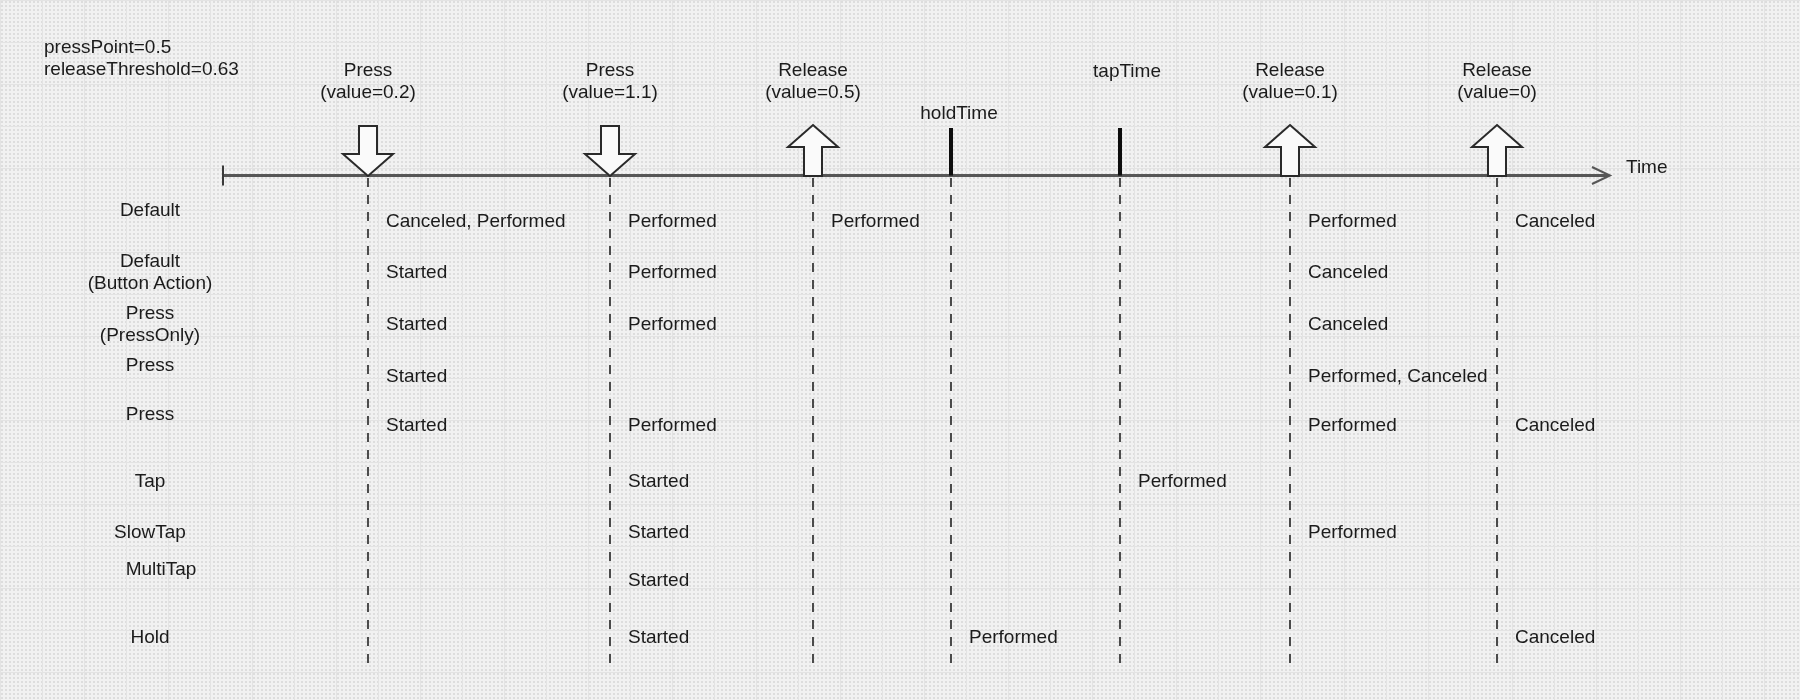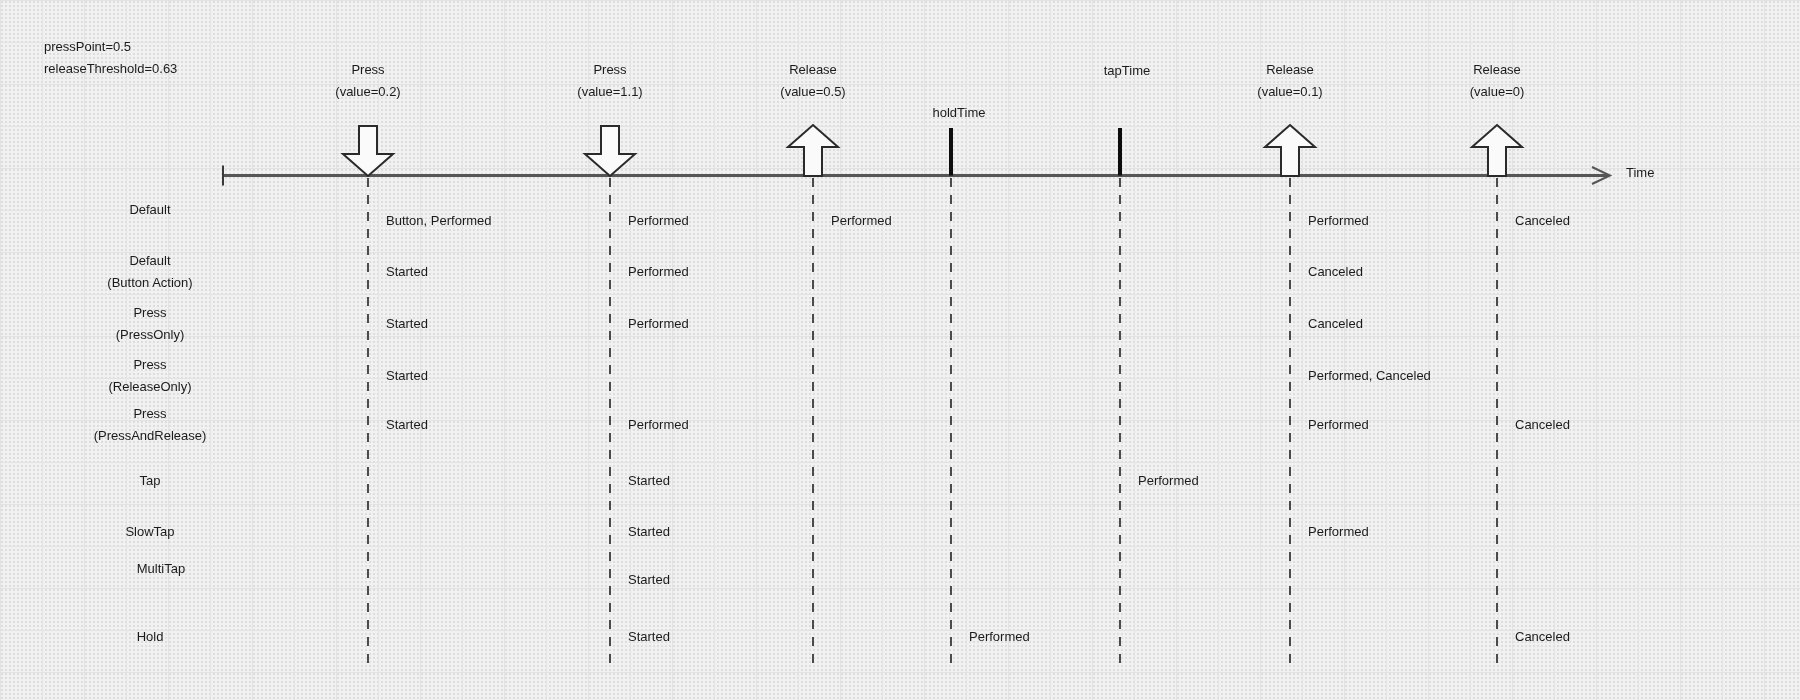--- a/index.html
+++ b/index.html
@@ -5,21 +5,21 @@
   html,body{margin:0;padding:0;}
   body{width:1800px;height:700px;overflow:hidden;
        font-family:"Liberation Sans","DejaVu Sans",sans-serif;}
   .canvas{position:relative;width:1800px;height:700px;
     background-color:#f1f1f1;
     background-image:
       linear-gradient(#e3e3e3 1px, transparent 1px),
       linear-gradient(90deg, #e3e3e3 1px, transparent 1px),
       radial-gradient(#dcdcdc 0.7px, transparent 1.1px);
     background-size:42px 42px,42px 42px,4px 4px;}
-  .txt{position:absolute;color:#1b1b1b;font-size:13px;line-height:22px;white-space:nowrap;}
+  .txt{position:absolute;color:#1b1b1b;font-size:19px;line-height:22px;white-space:nowrap;}
   .center{text-align:center;transform:translateX(-50%);}
   .params{left:44px;top:36px;text-align:left;}
   svg{position:absolute;left:0;top:0;}
   .row-label{width:300px;text-align:center;}
   .ann{text-align:left;}
 </style>
 </head>
 <body>
 
 <div class="canvas">
@@ -74,48 +74,46 @@
       </div>
       <div class="txt center" style="left: 1497px; top: 59px;">
         <div class="">Release</div>
         <div class="">(value=0)</div>
       </div>
     </div>
   <div id="rows-layer">
       <div class="txt center row-label" style="left: 150px; top: 199px;">
         <div class="">Default</div>
       </div>
-      <div class="txt ann" style="left: 386px; top: 210px;">Button, Performed</div>
+      <div class="txt ann" style="left: 386px; top: 210px;">Canceled, Performed</div>
       <div class="txt ann" style="left: 628px; top: 210px;">Performed</div>
       <div class="txt ann" style="left: 831px; top: 210px;">Performed</div>
       <div class="txt ann" style="left: 1308px; top: 210px;">Performed</div>
       <div class="txt ann" style="left: 1515px; top: 210px;">Canceled</div>
       <div class="txt center row-label" style="left: 150px; top: 250px;">
         <div class="">Default</div>
         <div class="">(Button Action)</div>
       </div>
       <div class="txt ann" style="left: 386px; top: 261px;">Started</div>
       <div class="txt ann" style="left: 628px; top: 261px;">Performed</div>
       <div class="txt ann" style="left: 1308px; top: 261px;">Canceled</div>
       <div class="txt center row-label" style="left: 150px; top: 302px;">
         <div class="">Press</div>
         <div class="">(PressOnly)</div>
       </div>
       <div class="txt ann" style="left: 386px; top: 313px;">Started</div>
       <div class="txt ann" style="left: 628px; top: 313px;">Performed</div>
       <div class="txt ann" style="left: 1308px; top: 313px;">Canceled</div>
       <div class="txt center row-label" style="left: 150px; top: 354px;">
         <div class="">Press</div>
-        <div class="">(ReleaseOnly)</div>
       </div>
       <div class="txt ann" style="left: 386px; top: 365px;">Started</div>
       <div class="txt ann" style="left: 1308px; top: 365px;">Performed, Canceled</div>
       <div class="txt center row-label" style="left: 150px; top: 403px;">
         <div class="">Press</div>
-        <div class="">(PressAndRelease)</div>
       </div>
       <div class="txt ann" style="left: 386px; top: 414px;">Started</div>
       <div class="txt ann" style="left: 628px; top: 414px;">Performed</div>
       <div class="txt ann" style="left: 1308px; top: 414px;">Performed</div>
       <div class="txt ann" style="left: 1515px; top: 414px;">Canceled</div>
       <div class="txt center row-label" style="left: 150px; top: 470px;">
         <div class="">Tap</div>
       </div>
       <div class="txt ann" style="left: 628px; top: 470px;">Started</div>
       <div class="txt ann" style="left: 1138px; top: 470px;">Performed</div>
@@ -129,14 +127,14 @@
       </div>
       <div class="txt ann" style="left: 628px; top: 569px;">Started</div>
       <div class="txt center row-label" style="left: 150px; top: 626px;">
         <div class="">Hold</div>
       </div>
       <div class="txt ann" style="left: 628px; top: 626px;">Started</div>
       <div class="txt ann" style="left: 969px; top: 626px;">Performed</div>
       <div class="txt ann" style="left: 1515px; top: 626px;">Canceled</div>
     </div>
 
-  <div class="txt" id="time-label" style="left:1626px;top:162px;text-align:right;">Time</div>
+  <div class="txt" id="time-label" style="left:1626px;top:156px;text-align:right;">Time</div>
 </div>
 
 </body></html>

